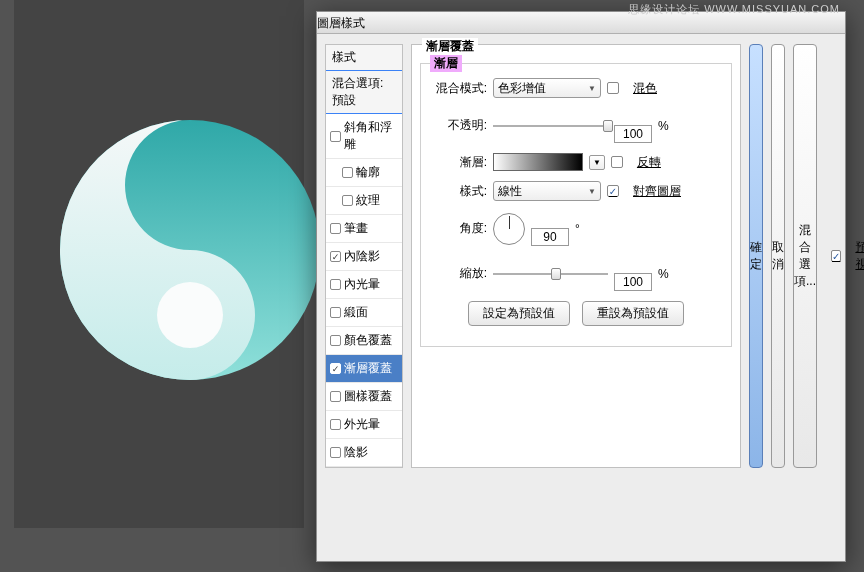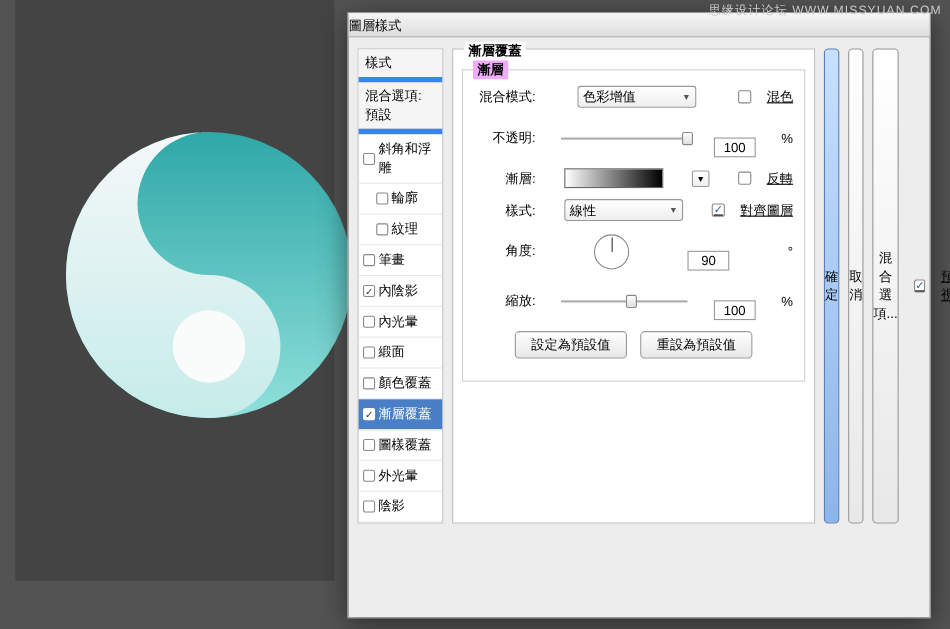--- a/index.html
+++ b/index.html
@@ -3,49 +3,49 @@
 <meta charset="utf-8">
 <style>
 * { box-sizing: border-box; margin: 0; padding: 0; font-family: "Heiti TC", "Microsoft JhengHei", sans-serif; font-size: 12px; }
 body { background: #535353; width: 864px; height: 572px; position: relative; overflow: hidden; }
 .canvas-bg { position: absolute; left: 14px; top: 0; width: 290px; height: 528px; background: #444; }
 .yin-yang { position: absolute; left: 60px; top: 120px; width: 260px; height: 260px; }
 .dialog { position: absolute; left: 316px; top: 11px; width: 530px; height: 551px; background: #ededed; border: 1px solid #8e8e8e; box-shadow: 0 5px 25px rgba(0,0,0,0.5); }
 .title-bar { height: 22px; background: linear-gradient(#f6f6f6, #dcdcdc); border-bottom: 1px solid #b0b0b0; line-height: 22px; font-size: 13px; }
 .dialog-body { display: flex; padding: 10px 8px; gap: 8px; }
 .style-list { width: 78px; border: 1px solid #c0c0c0; background: #fff; }
-.style-list .hdr { background: #f5f5f5; padding: 4px 6px; border-bottom: 5px solid #3b82f6; }
+.style-list .hdr { background: #f5f5f5; padding: 4px 6px; border-bottom: 1px solid #3b82f6; }
 .style-list .item { padding: 5px 4px; border-bottom: 1px solid #e8e8e8; display: flex; align-items: center; gap: 3px; cursor: default; }
 .style-list .item.sel { background: #4a7fc6; color: #fff; }
 .style-list .chk { width: 11px; height: 11px; border: 1px solid #888; background: #fff; border-radius: 2px; display: inline-flex; align-items: center; justify-content: center; font-size: 9px; color: #333; flex-shrink: 0; }
 .style-list .item.sel .chk { border-color: #fff; }
 .style-list .indent { padding-left: 16px; }
 .settings { flex: 1; border: 1px solid #c0c0c0; background: #fff; position: relative; padding: 12px 8px; }
 .settings .sec-title { position: absolute; top: -7px; left: 10px; background: #fff; padding: 0 4px; font-weight: bold; }
 .settings .sub-title { position: absolute; top: 10px; left: 18px; background: #f0abfc; padding: 0 4px; font-weight: bold; }
 .subgroup { border: 1px solid #d0d0d0; margin-top: 6px; padding: 14px 10px 10px; }
-.row { display: flex; align-items: center; margin-bottom: 10px; gap: 6px; justify-content: space-between; }
+.row { display: flex; align-items: center; margin-bottom: 10px; gap: 6px; }
 .row .lbl { width: 56px; text-align: right; }
 .select { border: 1px solid #999; border-radius: 3px; background: linear-gradient(#fff,#eee); padding: 1px 4px; height: 20px; width: 108px; display: flex; align-items: center; justify-content: space-between; }
 .select .arr { font-size: 8px; color: #555; }
 .grad-preview { width: 90px; height: 18px; border: 1px solid #666; background: linear-gradient(90deg, #fff 0%, #000 100%); }
 .slider-track { width: 115px; height: 2px; background: #b0b0b0; position: relative; }
 .slider-thumb { position: absolute; top: -5px; width: 10px; height: 12px; background: linear-gradient(#fff,#ddd); border: 1px solid #888; border-radius: 2px; transform: translateX(-50%); }
 .num-input { width: 38px; height: 18px; border: 1px solid #999; text-align: center; background: #fff; margin-top: 17px; }
 .ck { display: inline-flex; align-items: center; gap: 14px; text-decoration: underline; }
 .ck .box { width: 12px; height: 12px; border: 1px solid #888; background: #fff; border-radius: 2px; display: flex; align-items: center; justify-content: center; font-size: 10px; color: #2a5aa0; }
 .angle-dial { width: 32px; height: 32px; border: 1px solid #888; border-radius: 50%; position: relative; background: #fff; }
 .angle-dial::after { content: ""; position: absolute; left: 50%; top: 2px; width: 1px; height: 13px; background: #333; transform-origin: bottom center; }
 .btn { border: 1px solid #999; border-radius: 4px; background: linear-gradient(#fff,#e8e8e8); padding: 3px 14px; cursor: default; }
 .right-col { width: 88px; display: flex; flex-direction: row; gap: 8px; align-items: stretch; }
 .right-col .btn { text-align: center; padding: 4px 0; }
 .right-col .btn.primary { background: linear-gradient(#c7e0ff,#8cb5e8); border-color: #5a7fb8; }
 .preview-swatch { width: 58px; height: 58px; border: 1px solid #888; background: #fff; margin: 4px auto 0; padding: 10px; }
 .preview-swatch .inner { width: 100%; height: 100%; background: #555; }
-.watermark { position: absolute; top: 2px; right: 8px; color: #ccc; font-size: 11px; letter-spacing: 1px; text-align: right; }
+.watermark { position: absolute; top: 2px; right: 24px; color: #ccc; font-size: 11px; letter-spacing: 1px; text-align: right; }
 </style>
 </head>
 <body>
 
 <div class="canvas-bg"></div>
 
 <svg class="yin-yang" viewBox="0 0 260 260">
   <defs>
     <linearGradient id="g1" x1="0" y1="0" x2="0" y2="1">
       <stop offset="0%" stop-color="#2fa8a8"></stop>

